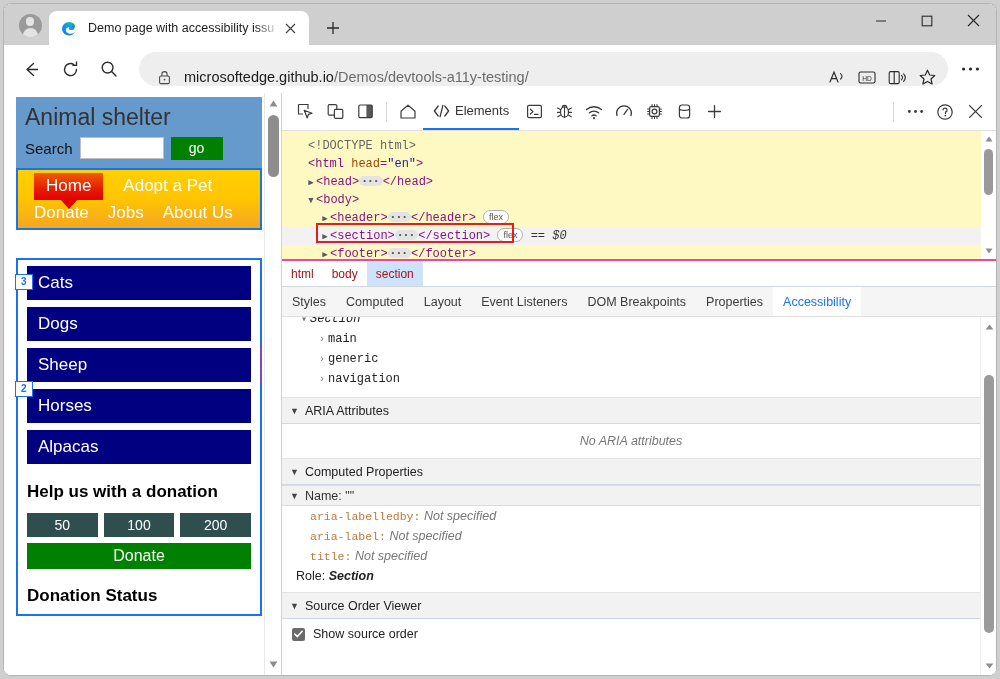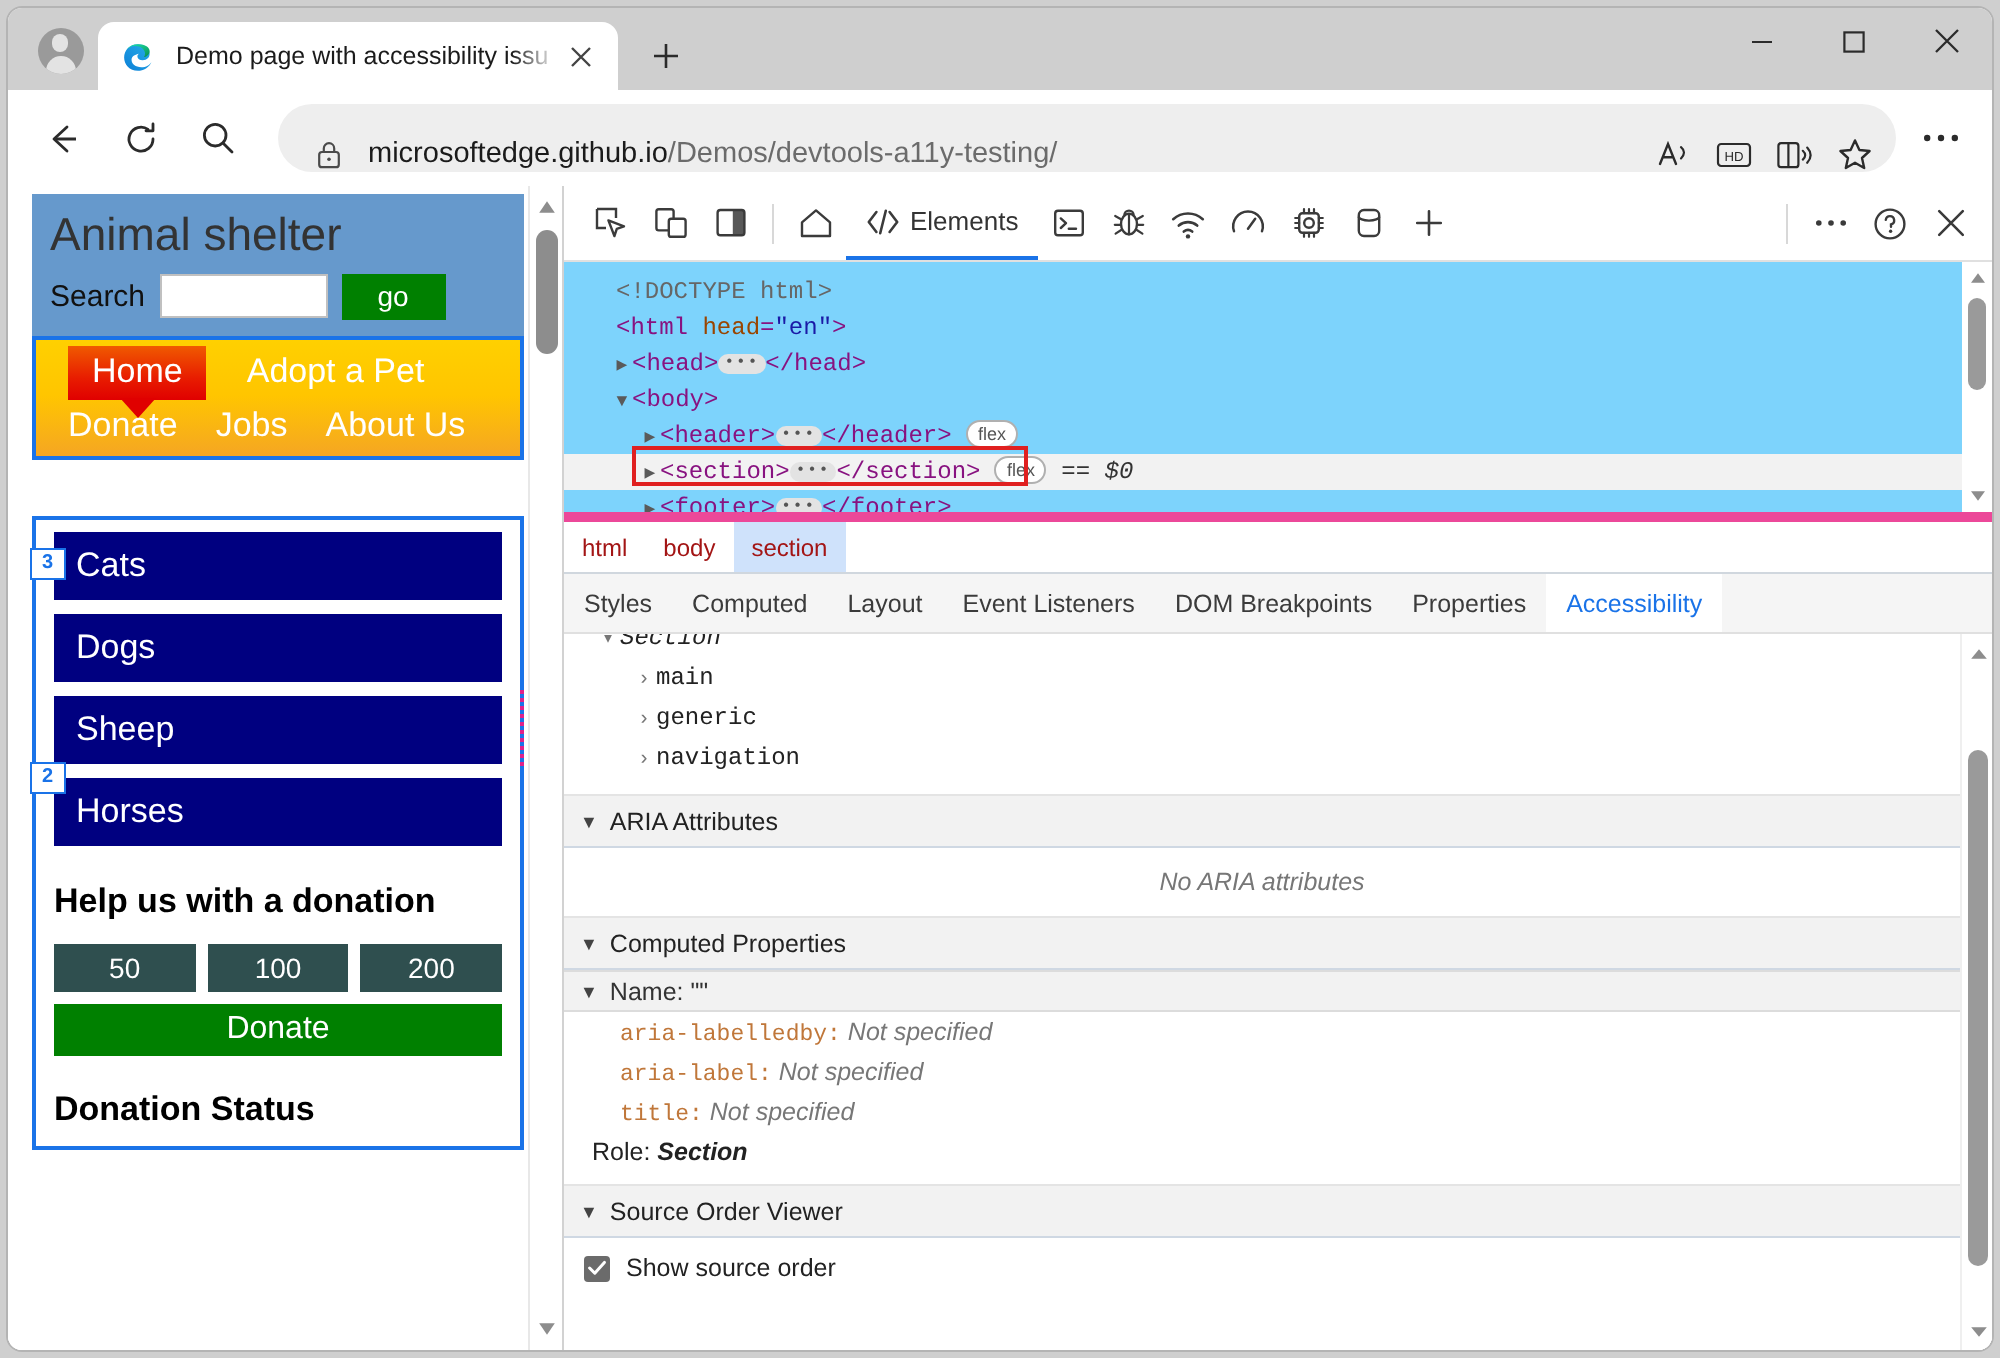--- a/index.html
+++ b/index.html
@@ -264,22 +264,22 @@
     padding: 0 10px; font-size: 13px; color: #333;
     border-bottom: 2px solid transparent; flex: none;
   }
   .dt-tab.active { border-bottom-color: #1a73e8; justify-content: flex-end; }
 
   .dt-dom {
     flex: none; height: 130px;
     position: relative; overflow: hidden;
     font-family: "Liberation Mono", monospace;
     font-size: 12px;
-    background: #7dd3fc;
-    border-bottom: 5px solid #ec4899;
+    background: #fef9c3;
+    border-bottom: 2px solid #ec4899;
   }
   .dom-line { height: 18px; line-height: 18px; white-space: nowrap; padding-left: 16px; }
   .dom-line.sel { background: #f2f2f2; }
   .tok-tag { color: #881280; }
   .tok-attr { color: #994500; }
   .tok-val { color: #1a1aa6; }
   .tok-doctype { color: #666; }
   .tok-dollar { color: #333; font-style: italic; }
   .caret {
     display: inline-block; width: 10px; color: #5a5a5a; font-size: 9px;
@@ -524,20 +524,21 @@
           </div>
         </div>
 
         <div class="ph-gap"></div>
 
         <div class="ph-aside">
           <div class="ph-catbtn">Cats</div>
           <div class="ph-catbtn">Dogs</div>
           <div class="ph-catbtn">Sheep</div>
           <div class="ph-catbtn">Horses</div>
+          <div class="ph-catbtn">Alpacas</div>
 
           <div class="ph-donh">Help us with a donation</div>
           <div class="ph-amounts">
             <button class="ph-amt">50</button>
             <button class="ph-amt">100</button>
             <button class="ph-amt">200</button>
           </div>
           <button class="ph-donate">Donate</button>
           <div class="ph-status">Donation Status</div>
         </div>

